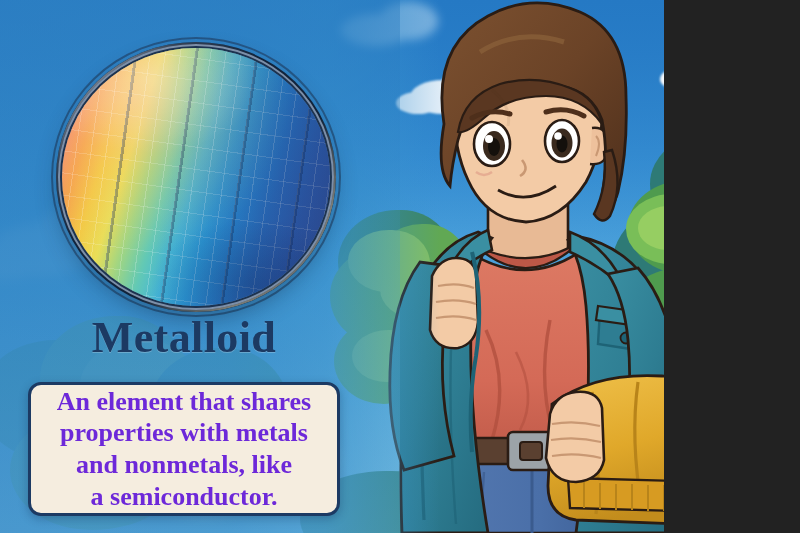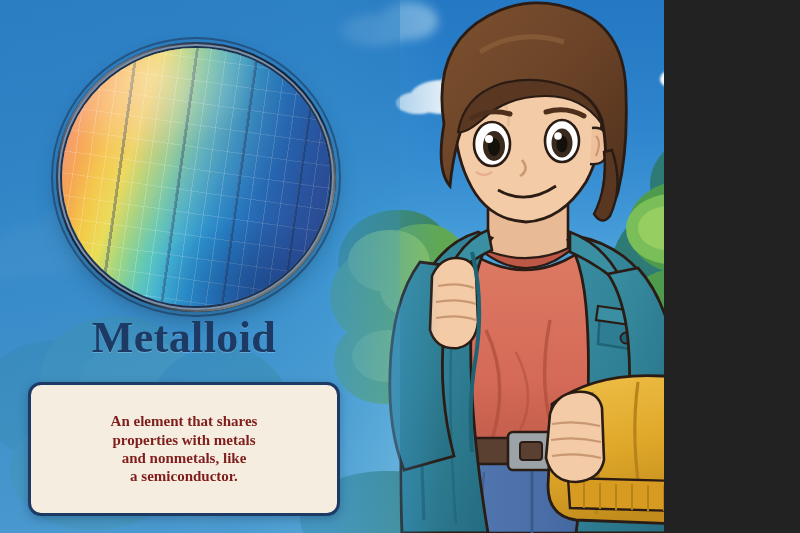--- a/index.html
+++ b/index.html
@@ -242,23 +242,23 @@
     position:absolute; left:28px; top:382px; width:312px; height:134px;
     background:#F5EDDF;
     border:3px solid #1C3A63;
     border-radius:13px;
     display:flex; align-items:center; justify-content:center;
     box-shadow:0 3px 10px rgba(10,30,60,.28);
   }
   #def-text{
     font-family:"Liberation Serif", serif;
     font-weight:700;
-    font-size:15px;
+    font-size:26px;
     line-height:1.22;
-    color:#7f1d1d;
+    color:#6d28d9;
     text-align:center;
     padding:0 10px;
     white-space:pre-line;
   }
 </style>
 </head>
 <body>
 
 <div id="card">
 

